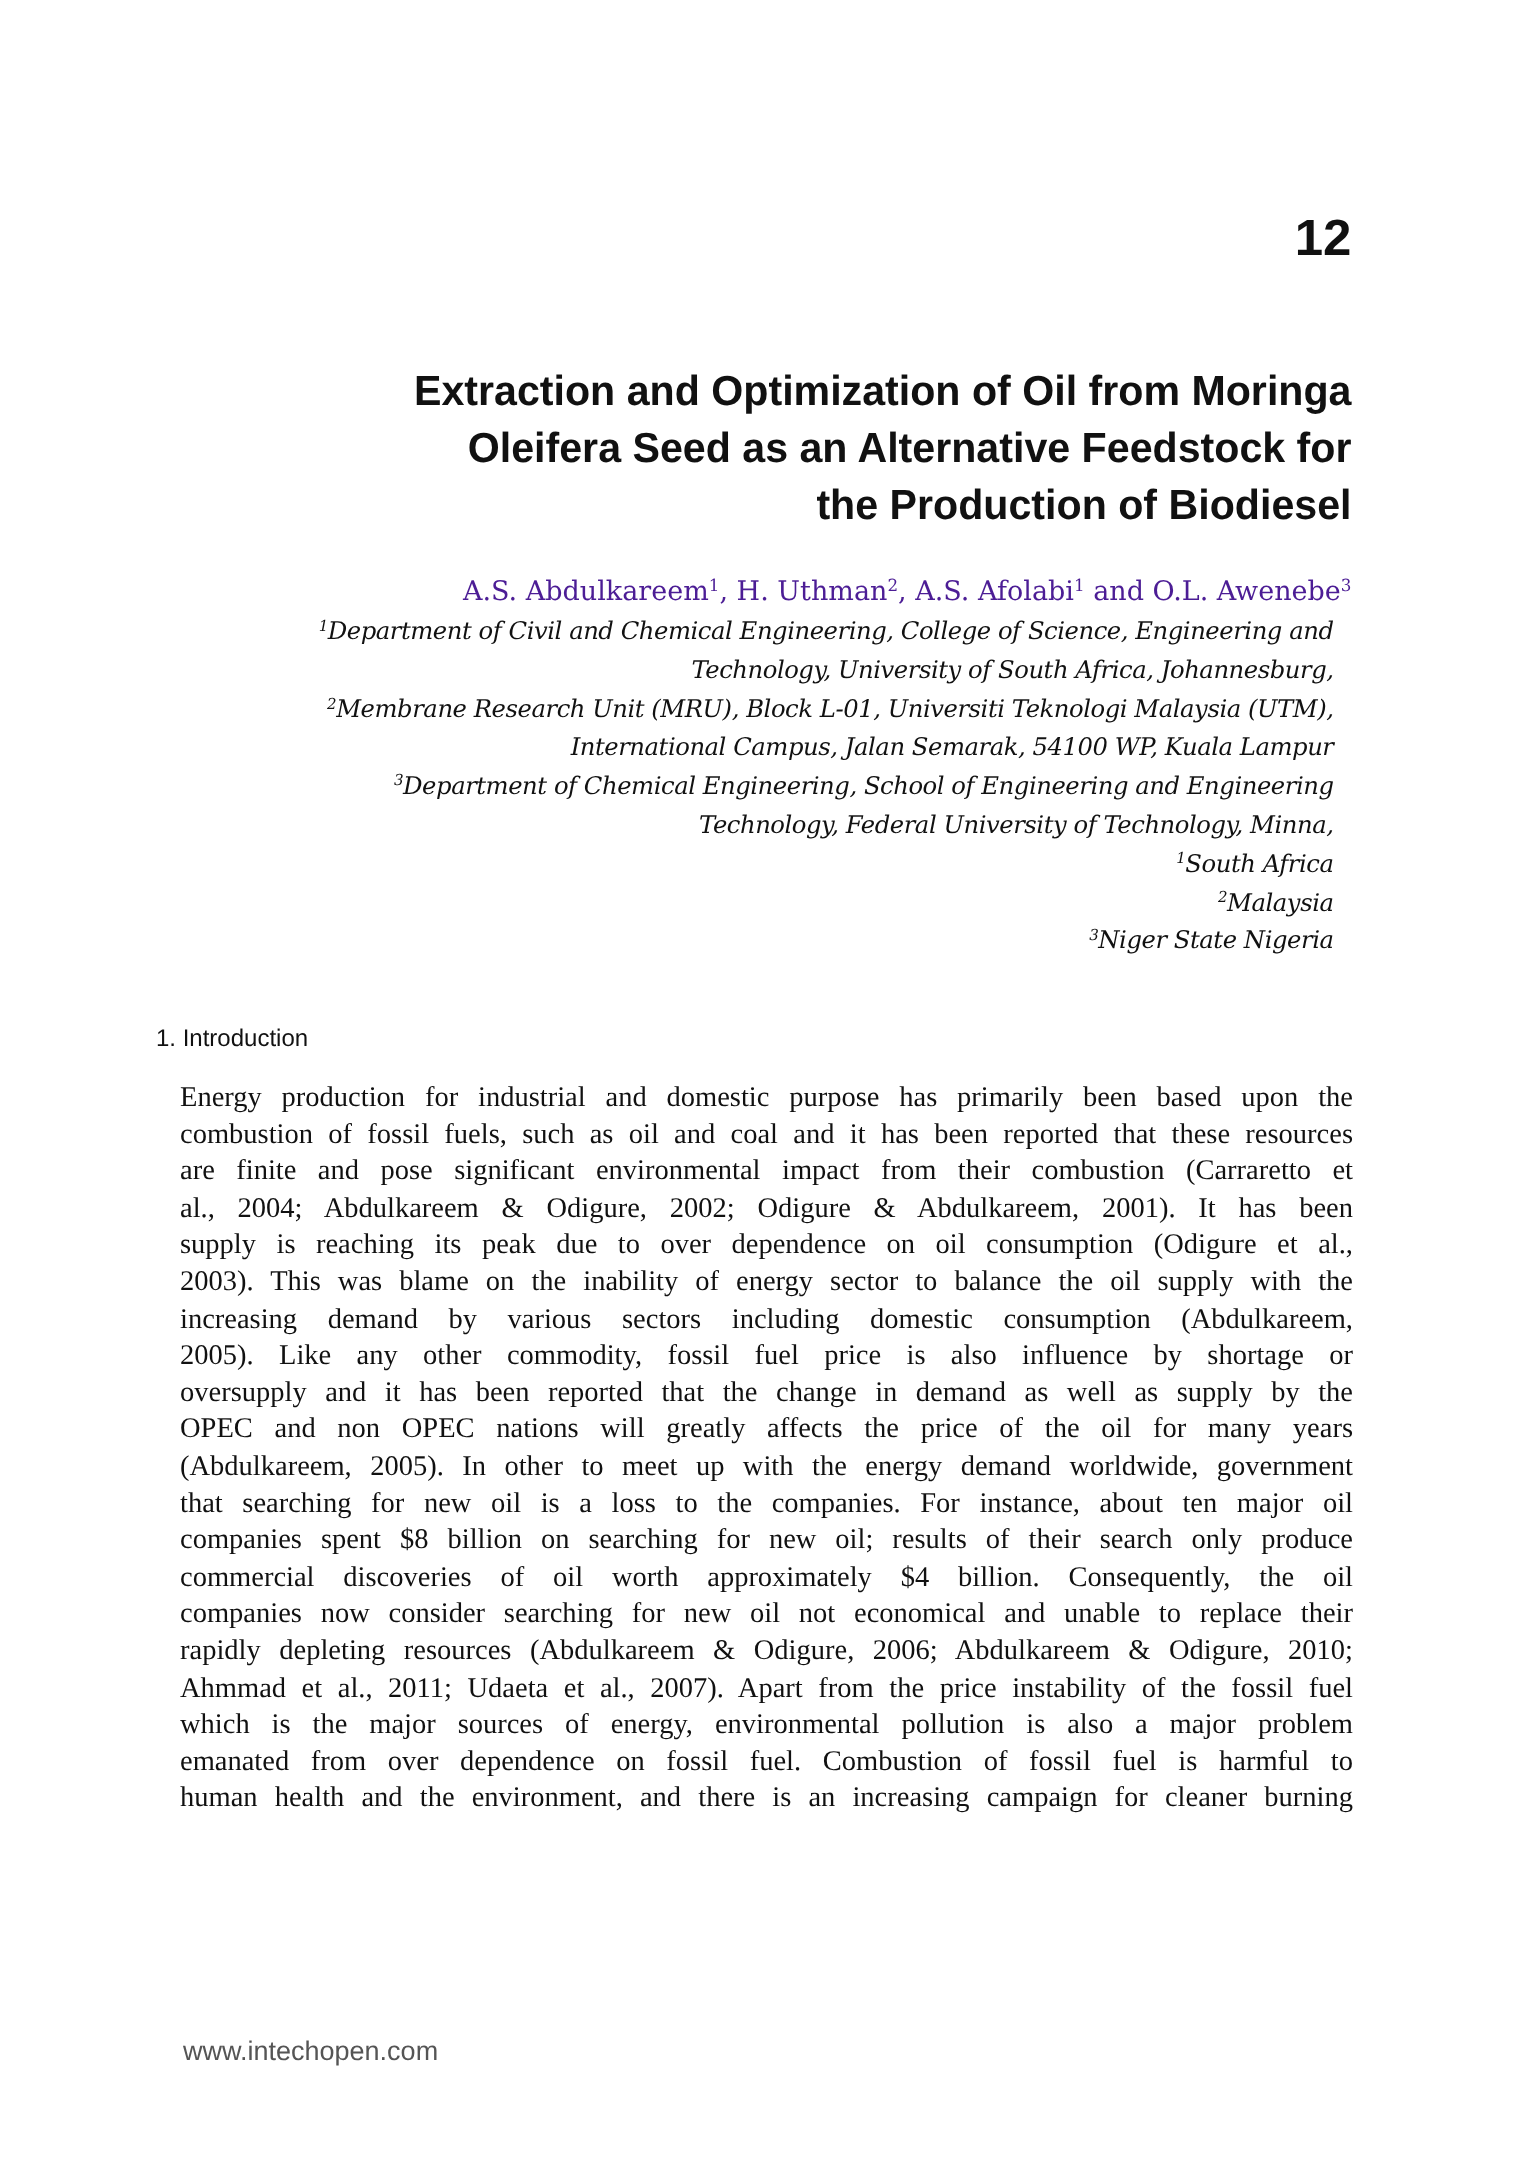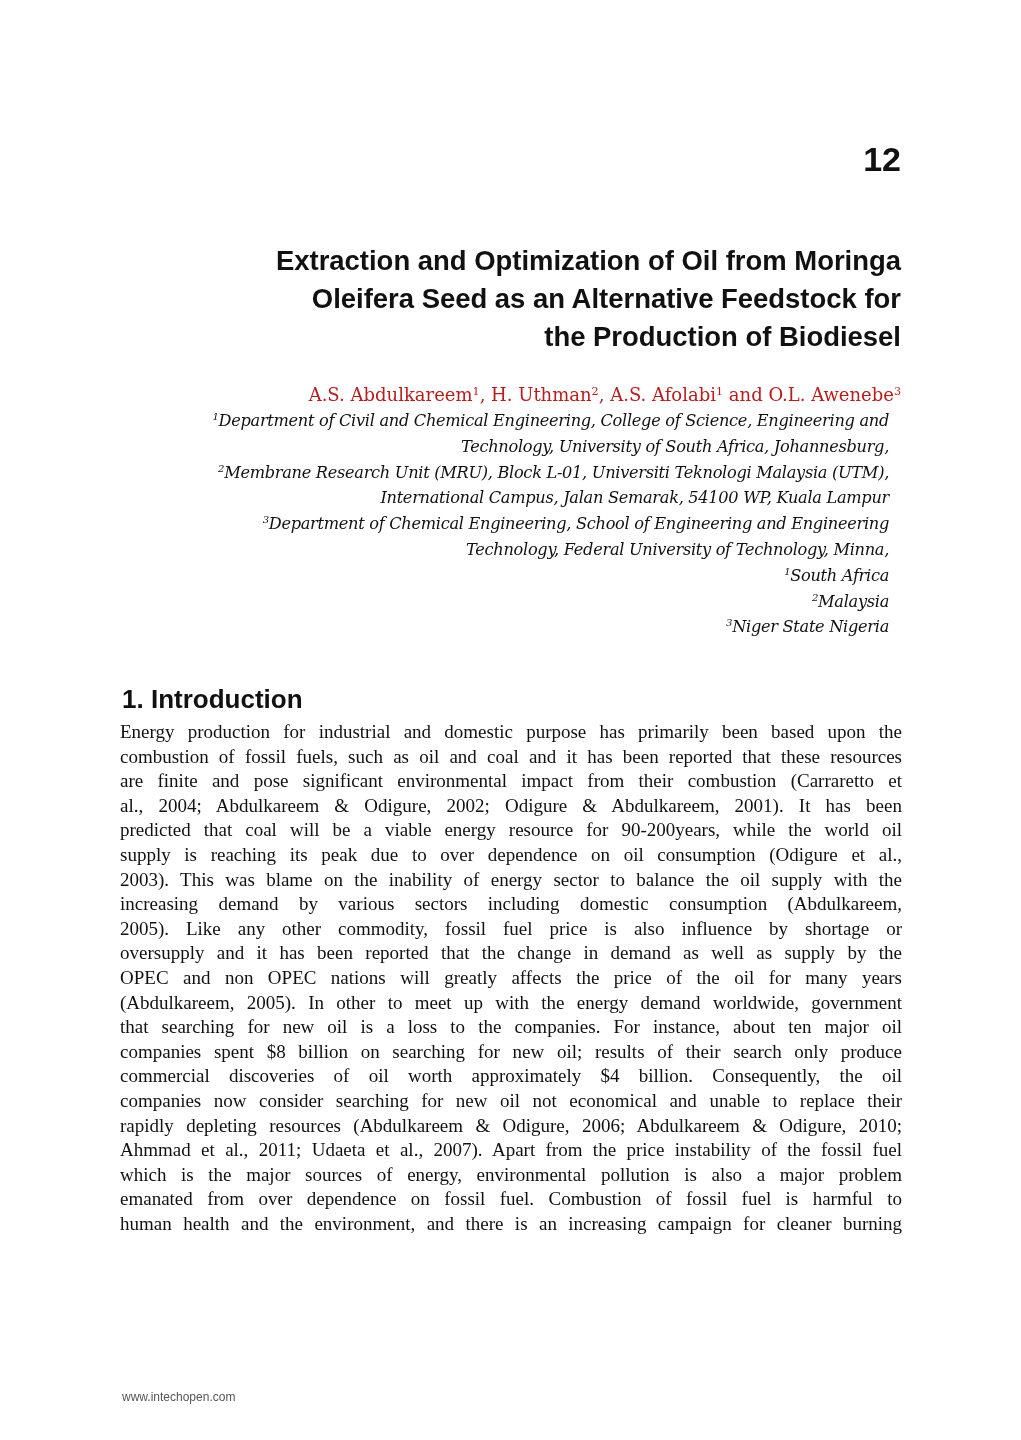--- a/index.html
+++ b/index.html
@@ -1,26 +1,26 @@
 <!DOCTYPE html>
 <html><head>
 <meta charset="utf-8">
 <style>
   html, body { margin:0; padding:0; background:#ffffff; }
   body { width:1021px; height:1440px; position:relative; overflow:hidden; color:#111; }
   .chapter-num { position:absolute; right:120px; top:140px; font-family:"Liberation Sans", sans-serif; font-weight:bold; font-size:34px; color:#111; }
   .title { position:absolute; left:120px; right:120px; top:242px; text-align:right; font-family:"Liberation Sans", sans-serif; font-weight:bold; font-size:28px; line-height:38px; color:#111; transform:scaleX(0.98); transform-origin:right; }
-  .authors { position:absolute; left:120px; right:120px; top:382px; text-align:right; font-family:"DejaVu Serif", serif; font-size:18px; line-height:26px; color:#b91c1c; }
+  .authors { position:absolute; left:120px; right:120px; top:382px; text-align:right; font-family:"DejaVu Serif", serif; font-size:18px; line-height:26px; color:#4c1d95; }
   .affils { position:absolute; left:120px; right:132px; top:408px; text-align:right; font-family:"DejaVu Serif", serif; font-style:italic; font-size:16.2px; line-height:25.8px; color:#111; letter-spacing:-0.3px; }
   .affils div { white-space:nowrap; }
   sup { font-size:0.62em; vertical-align:0.55em; line-height:0; }
-  .section-heading { position:absolute; left:122px; top:684px; font-family:"Liberation Sans", sans-serif; font-weight:bold; font-size:26px; color:#111; }
+  .section-heading { position:absolute; left:104px; top:684px; font-family:"Liberation Sans", sans-serif; font-weight:normal; font-size:16px; color:#111; }
   .body-text { position:absolute; left:120px; width:782px; top:720px; font-family:"Liberation Serif", serif; font-size:19px; line-height:24.6px; text-align:justify; color:#111; }
   .body-text div { text-align:justify; text-align-last:justify; white-space:nowrap; }
-  .footer { position:absolute; left:122px; top:1390px; font-family:"Liberation Sans", sans-serif; font-size:12px; color:#555; }
+  .footer { position:absolute; left:122px; top:1357px; font-family:"Liberation Sans", sans-serif; font-size:18px; color:#555; }
 </style>
 </head>
 <body>
 
 <div class="chapter-num">12</div>
 
 <div class="title">
   <div>Extraction and Optimization of Oil from Moringa</div>
   <div>Oleifera Seed as an Alternative Feedstock for</div>
   <div>the Production of Biodiesel</div>
@@ -42,21 +42,20 @@
   <div><sup>3</sup><span>Niger State Nigeria</span></div>
 </div>
 
 <div class="section-heading">1. Introduction</div>
 
 <div class="body-text">
   <div>Energy production for industrial and domestic purpose has primarily been based upon the</div>
   <div>combustion of fossil fuels, such as oil and coal and it has been reported that these resources</div>
   <div>are finite and pose significant environmental impact from their combustion (Carraretto et</div>
   <div>al., 2004; Abdulkareem &amp; Odigure, 2002; Odigure &amp; Abdulkareem, 2001). It has been</div>
-  <div>predicted that coal will be a viable energy resource for 90-200years, while the world oil</div>
   <div>supply is reaching its peak due to over dependence on oil consumption (Odigure et al.,</div>
   <div>2003). This was blame on the inability of energy sector to balance the oil supply with the</div>
   <div>increasing demand by various sectors including domestic consumption (Abdulkareem,</div>
   <div>2005). Like any other commodity, fossil fuel price is also influence by shortage or</div>
   <div>oversupply and it has been reported that the change in demand as well as supply by the</div>
   <div>OPEC and non OPEC nations will greatly affects the price of the oil for many years</div>
   <div>(Abdulkareem, 2005). In other to meet up with the energy demand worldwide, government</div>
   <div>that searching for new oil is a loss to the companies. For instance, about ten major oil</div>
   <div>companies spent $8 billion on searching for new oil; results of their search only produce</div>
   <div>commercial discoveries of oil worth approximately $4 billion. Consequently, the oil</div>

